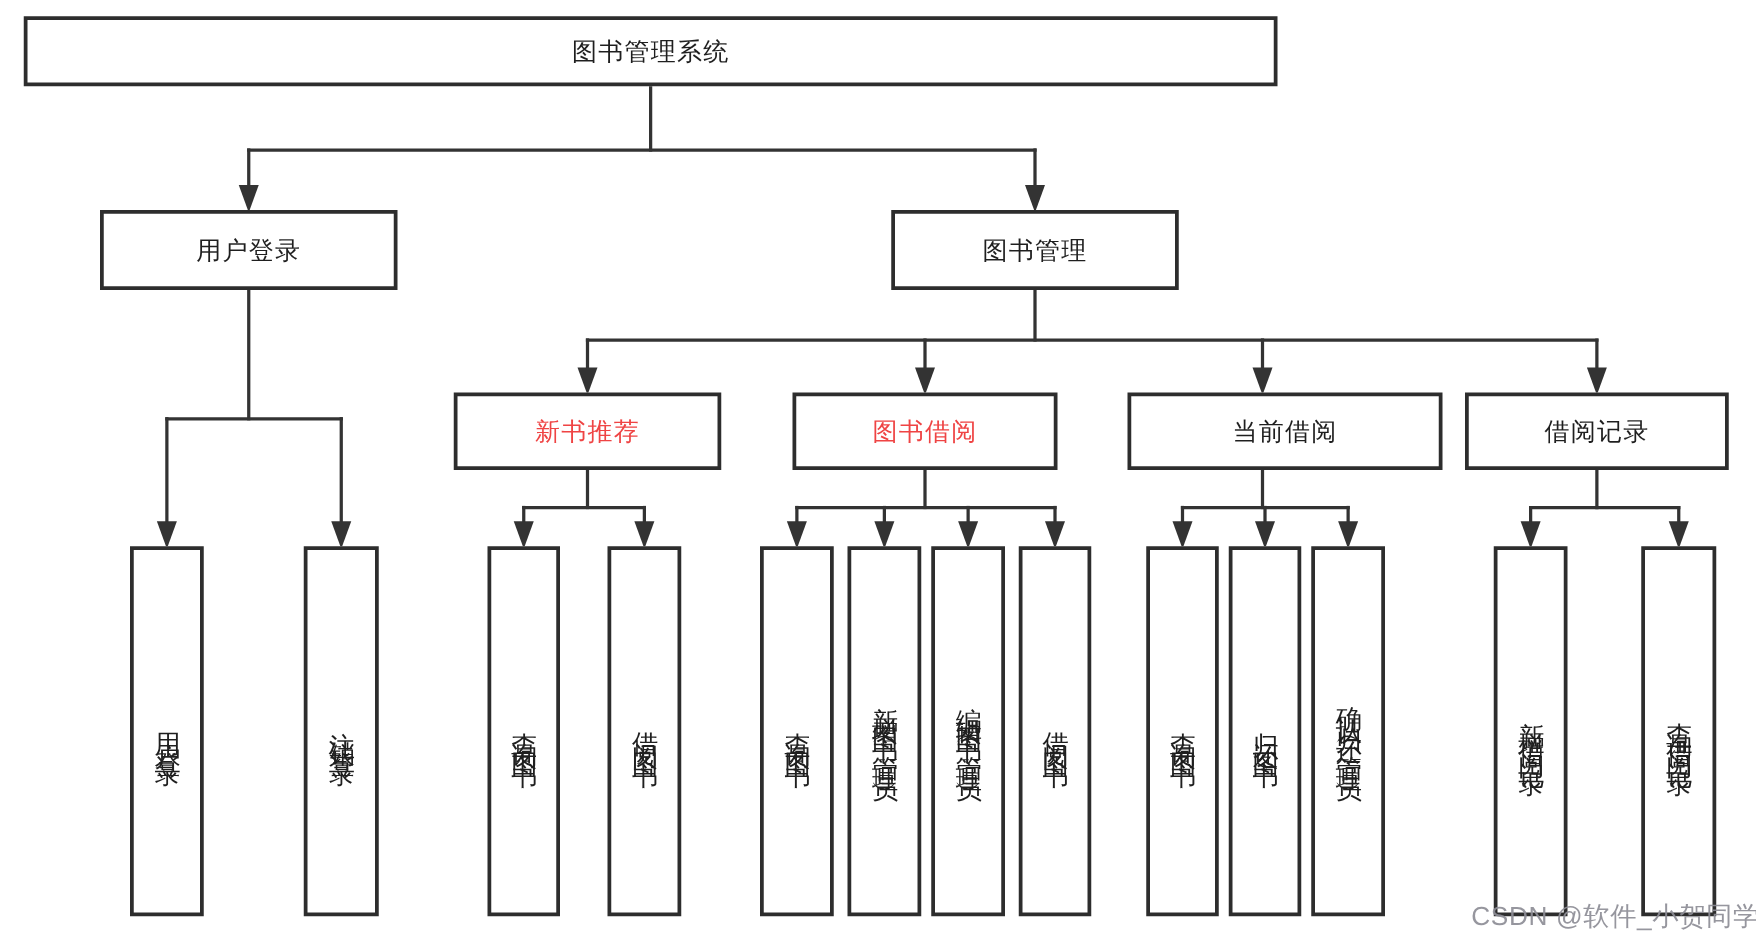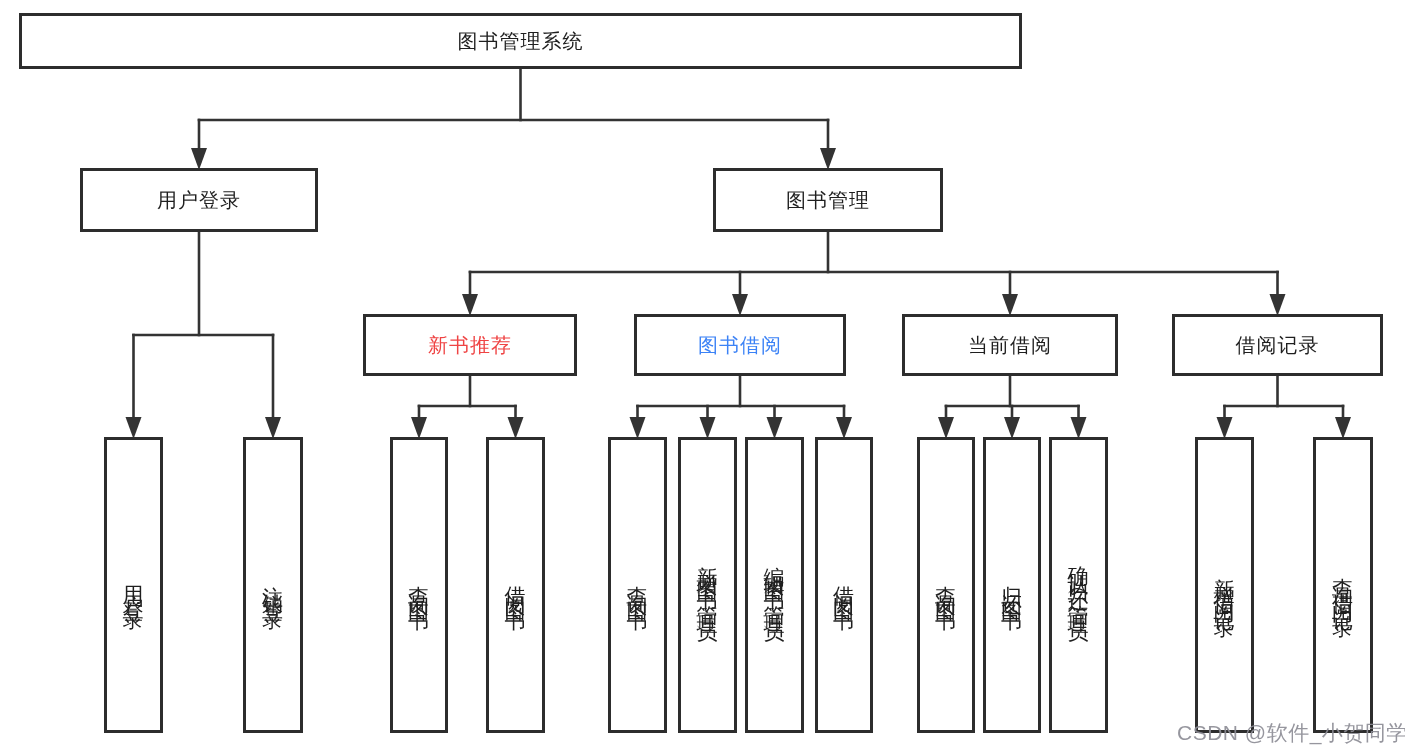--- a/index.html
+++ b/index.html
@@ -121,23 +121,23 @@
       <div class="node" style="left: 80px; top: 168px; width: 238px; height: 64px; border-color: rgb(45, 45, 45);">
         <span class="label" style="color: rgb(31, 31, 31);">用户登录</span>
       </div>
       <div class="node" style="left: 713px; top: 168px; width: 230px; height: 64px; border-color: rgb(45, 45, 45);">
         <span class="label" style="color: rgb(31, 31, 31);">图书管理</span>
       </div>
       <div class="node" style="left: 363px; top: 314px; width: 214px; height: 62px; border-color: rgb(45, 45, 45);">
         <span class="label" style="color: #ef4444;">新书推荐</span>
       </div>
       <div class="node" style="left: 634px; top: 314px; width: 212px; height: 62px; border-color: rgb(45, 45, 45);">
-        <span class="label" style="color: #3b82f6;">图书借阅</span>
+        <span class="label" style="color: #ef4444;">图书借阅</span>
       </div>
-      <div class="node" style="left: 902px; top: 314px; width: 216px; height: 62px; border-color: rgb(45, 45, 45);">
+      <div class="node" style="left: 902px; top: 314px; width: 252px; height: 62px; border-color: rgb(45, 45, 45);">
         <span class="label" style="color: rgb(31, 31, 31);">当前借阅</span>
       </div>
       <div class="node" style="left: 1172px; top: 314px; width: 211px; height: 62px; border-color: rgb(45, 45, 45);">
         <span class="label" style="color: rgb(31, 31, 31);">借阅记录</span>
       </div>
       <div class="node vertical" style="left: 104px; top: 437px; width: 59px; height: 296px; border-color: rgb(45, 45, 45);">
         <span class="label" style="color: rgb(31, 31, 31);">用户登录</span>
       </div>
       <div class="node vertical" style="left: 243px; top: 437px; width: 60px; height: 296px; border-color: rgb(45, 45, 45);">
         <span class="label" style="color: rgb(31, 31, 31);">注销登录</span>

